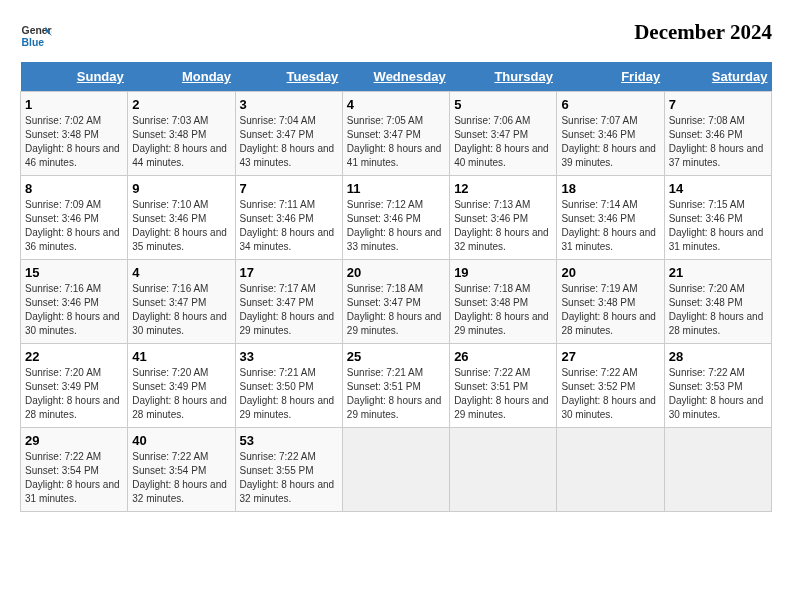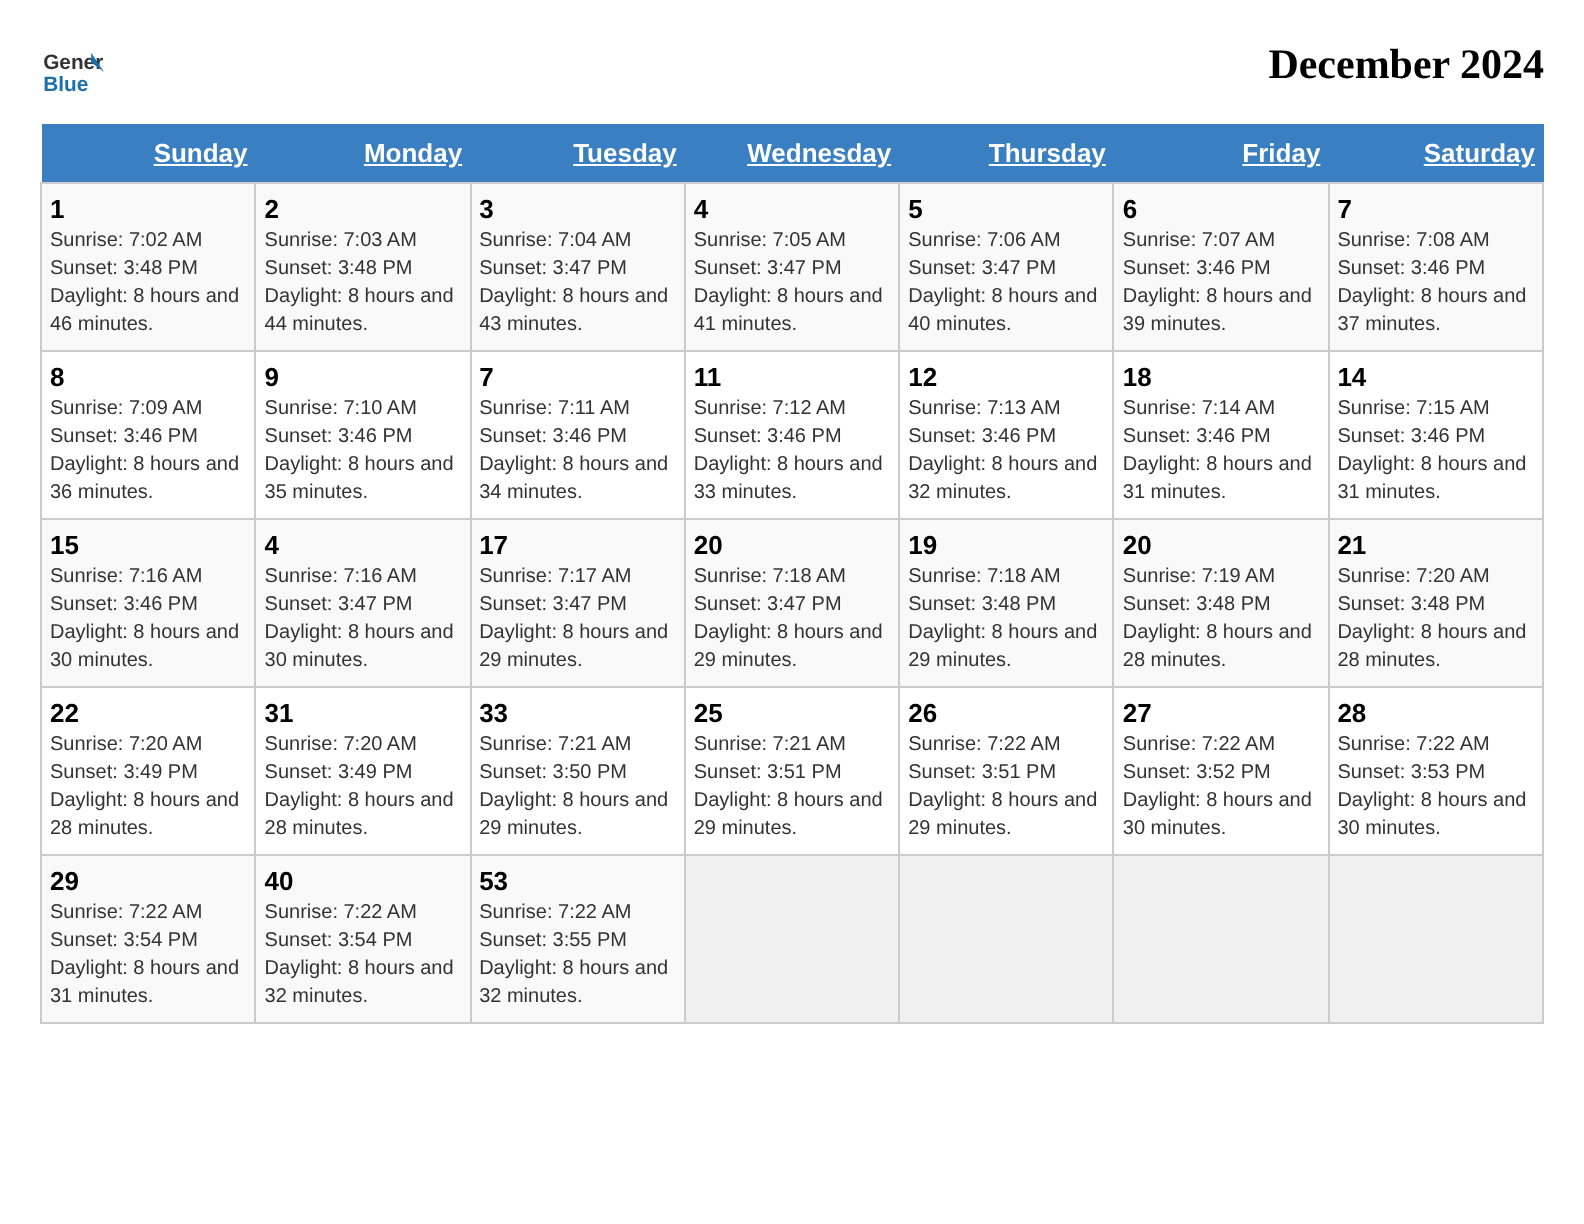--- a/index.html
+++ b/index.html
@@ -198,21 +198,21 @@
           <span class="day-num">21</span>
           <div class="day-info">Sunrise: 7:20 AM<br>Sunset: 3:48 PM<br>Daylight: 8 hours and 28 minutes.</div>
         </td>
       </tr>
       <tr>
         <td>
           <span class="day-num">22</span>
           <div class="day-info">Sunrise: 7:20 AM<br>Sunset: 3:49 PM<br>Daylight: 8 hours and 28 minutes.</div>
         </td>
         <td>
-          <span class="day-num">31</span>
+          <span class="day-num">41</span>
           <div class="day-info">Sunrise: 7:20 AM<br>Sunset: 3:49 PM<br>Daylight: 8 hours and 28 minutes.</div>
         </td>
         <td>
           <span class="day-num">33</span>
           <div class="day-info">Sunrise: 7:21 AM<br>Sunset: 3:50 PM<br>Daylight: 8 hours and 29 minutes.</div>
         </td>
         <td>
           <span class="day-num">25</span>
           <div class="day-info">Sunrise: 7:21 AM<br>Sunset: 3:51 PM<br>Daylight: 8 hours and 29 minutes.</div>
         </td>

